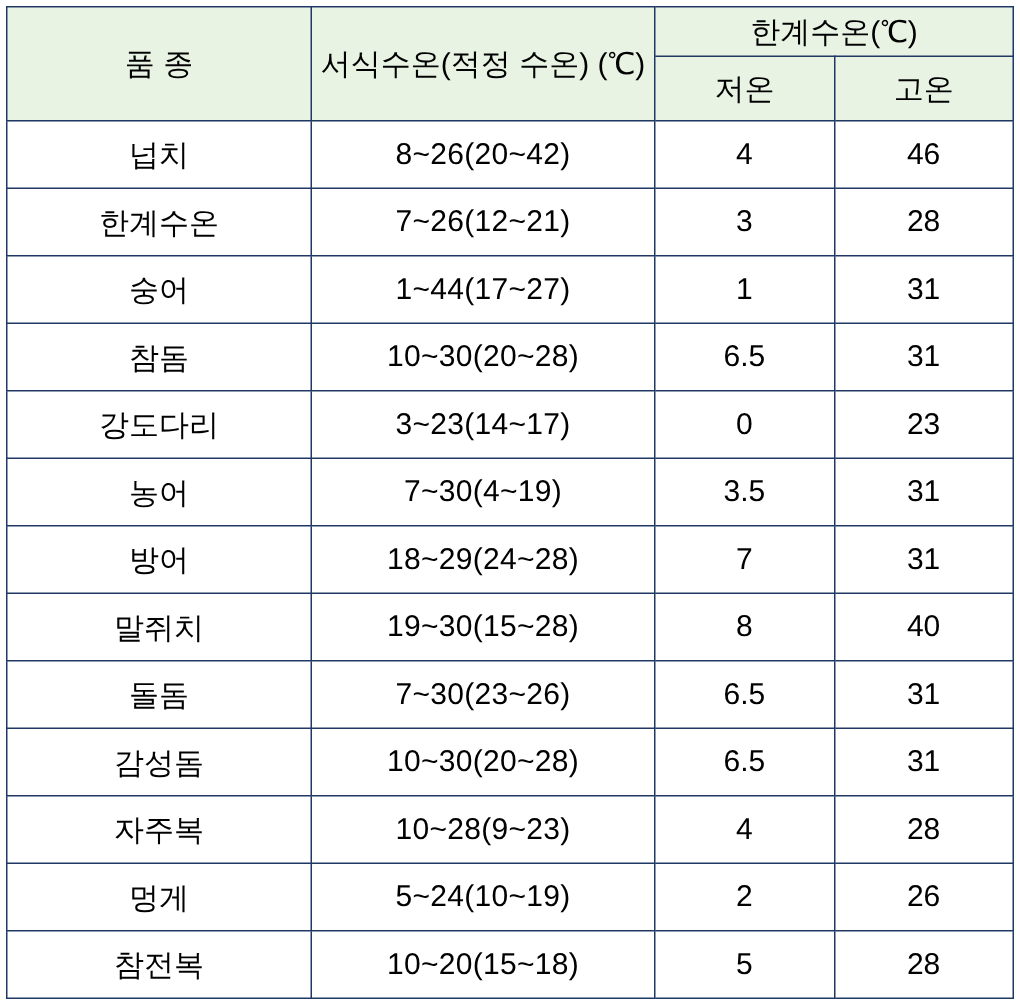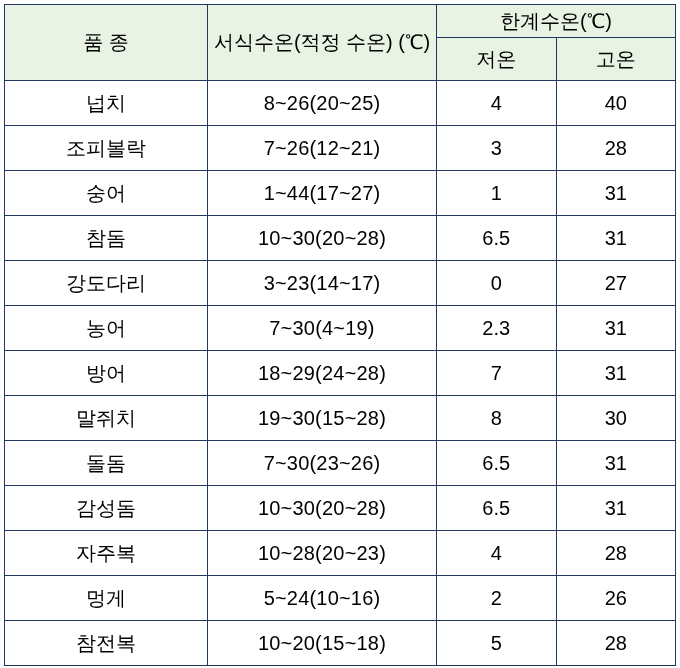--- a/index.html
+++ b/index.html
@@ -62,87 +62,87 @@
         <th class="col-limit-group" colspan="2">한계수온(℃)</th>
       </tr>
       <tr>
         <th class="col-low">저온</th>
         <th class="col-high">고온</th>
       </tr>
     </thead>
     <tbody>
       <tr>
         <td class="species-cell">넙치</td>
-        <td class="habitat-cell">8~26(20~25)</td>
+        <td class="habitat-cell">8~26(20~42)</td>
         <td class="num-cell">4</td>
-        <td class="num-cell">40</td>
+        <td class="num-cell">46</td>
       </tr>
       <tr>
-        <td class="species-cell">조피볼락</td>
+        <td class="species-cell">한계수온</td>
         <td class="habitat-cell">7~26(12~21)</td>
         <td class="num-cell">3</td>
         <td class="num-cell">28</td>
       </tr>
       <tr>
         <td class="species-cell">숭어</td>
         <td class="habitat-cell">1~44(17~27)</td>
         <td class="num-cell">1</td>
         <td class="num-cell">31</td>
       </tr>
       <tr>
         <td class="species-cell">참돔</td>
         <td class="habitat-cell">10~30(20~28)</td>
         <td class="num-cell">6.5</td>
         <td class="num-cell">31</td>
       </tr>
       <tr>
         <td class="species-cell">강도다리</td>
         <td class="habitat-cell">3~23(14~17)</td>
         <td class="num-cell">0</td>
-        <td class="num-cell">27</td>
+        <td class="num-cell">23</td>
       </tr>
       <tr>
         <td class="species-cell">농어</td>
         <td class="habitat-cell">7~30(4~19)</td>
-        <td class="num-cell">2.3</td>
+        <td class="num-cell">3.5</td>
         <td class="num-cell">31</td>
       </tr>
       <tr>
         <td class="species-cell">방어</td>
         <td class="habitat-cell">18~29(24~28)</td>
         <td class="num-cell">7</td>
         <td class="num-cell">31</td>
       </tr>
       <tr>
         <td class="species-cell">말쥐치</td>
         <td class="habitat-cell">19~30(15~28)</td>
         <td class="num-cell">8</td>
-        <td class="num-cell">30</td>
+        <td class="num-cell">40</td>
       </tr>
       <tr>
         <td class="species-cell">돌돔</td>
         <td class="habitat-cell">7~30(23~26)</td>
         <td class="num-cell">6.5</td>
         <td class="num-cell">31</td>
       </tr>
       <tr>
         <td class="species-cell">감성돔</td>
         <td class="habitat-cell">10~30(20~28)</td>
         <td class="num-cell">6.5</td>
         <td class="num-cell">31</td>
       </tr>
       <tr>
         <td class="species-cell">자주복</td>
-        <td class="habitat-cell">10~28(20~23)</td>
+        <td class="habitat-cell">10~28(9~23)</td>
         <td class="num-cell">4</td>
         <td class="num-cell">28</td>
       </tr>
       <tr>
         <td class="species-cell">멍게</td>
-        <td class="habitat-cell">5~24(10~16)</td>
+        <td class="habitat-cell">5~24(10~19)</td>
         <td class="num-cell">2</td>
         <td class="num-cell">26</td>
       </tr>
       <tr>
         <td class="species-cell">참전복</td>
         <td class="habitat-cell">10~20(15~18)</td>
         <td class="num-cell">5</td>
         <td class="num-cell">28</td>
       </tr>
     </tbody>

